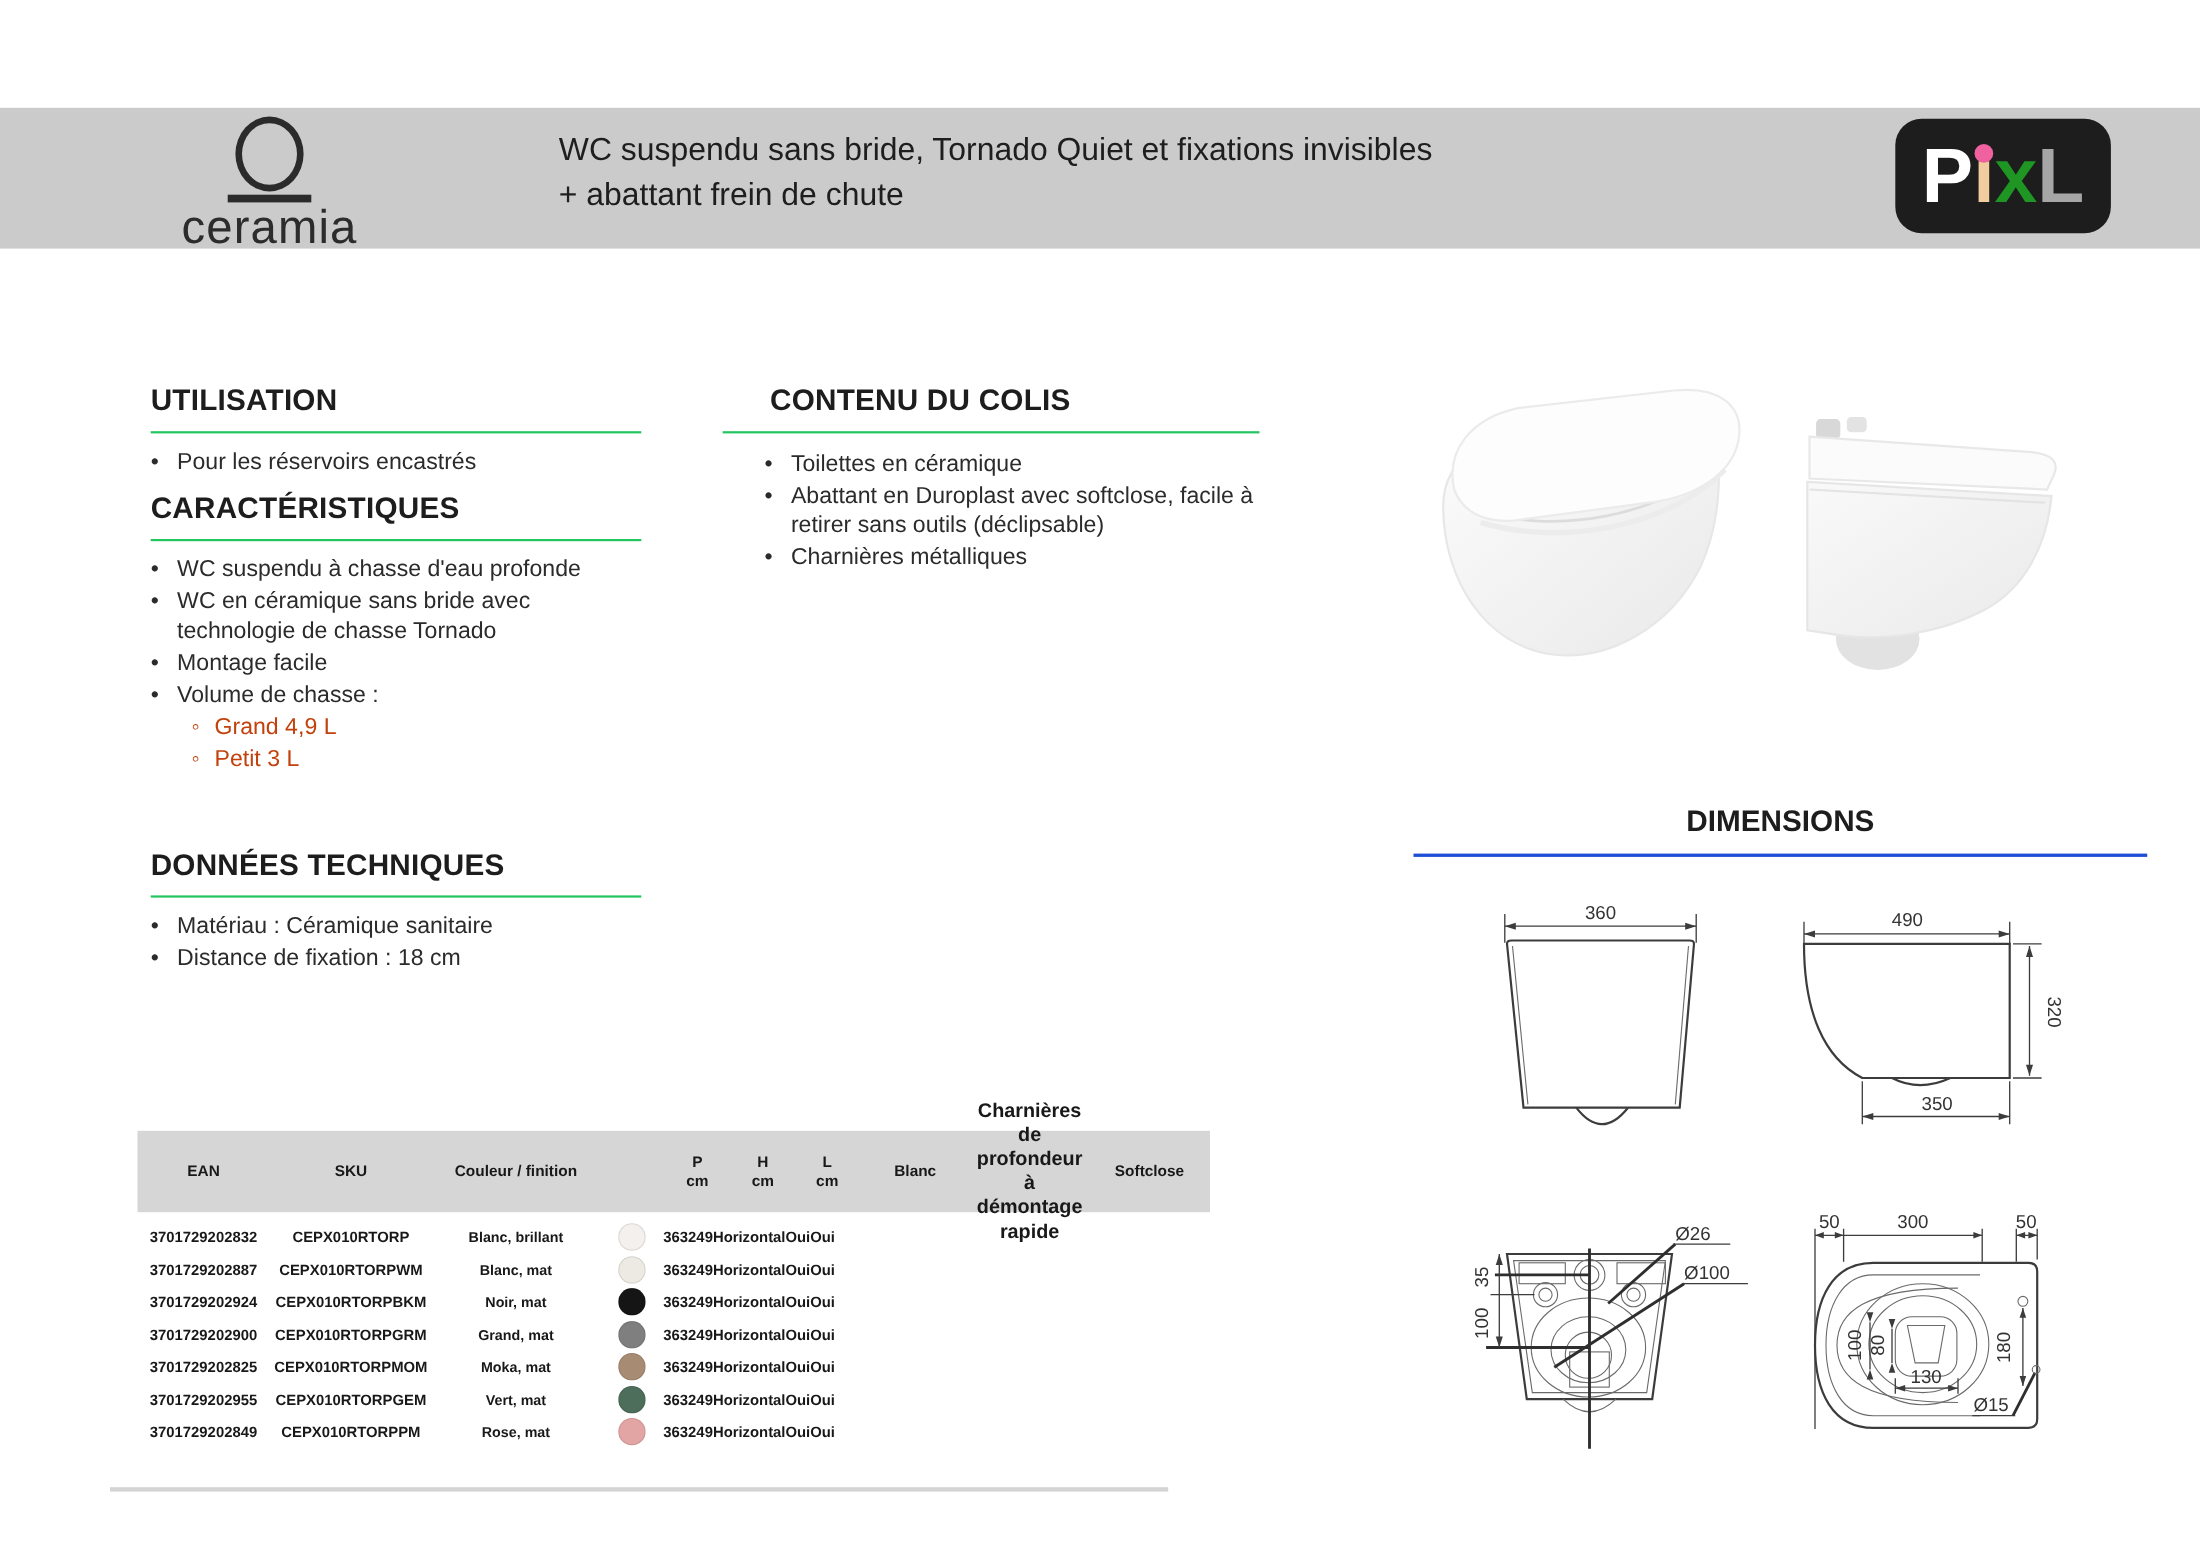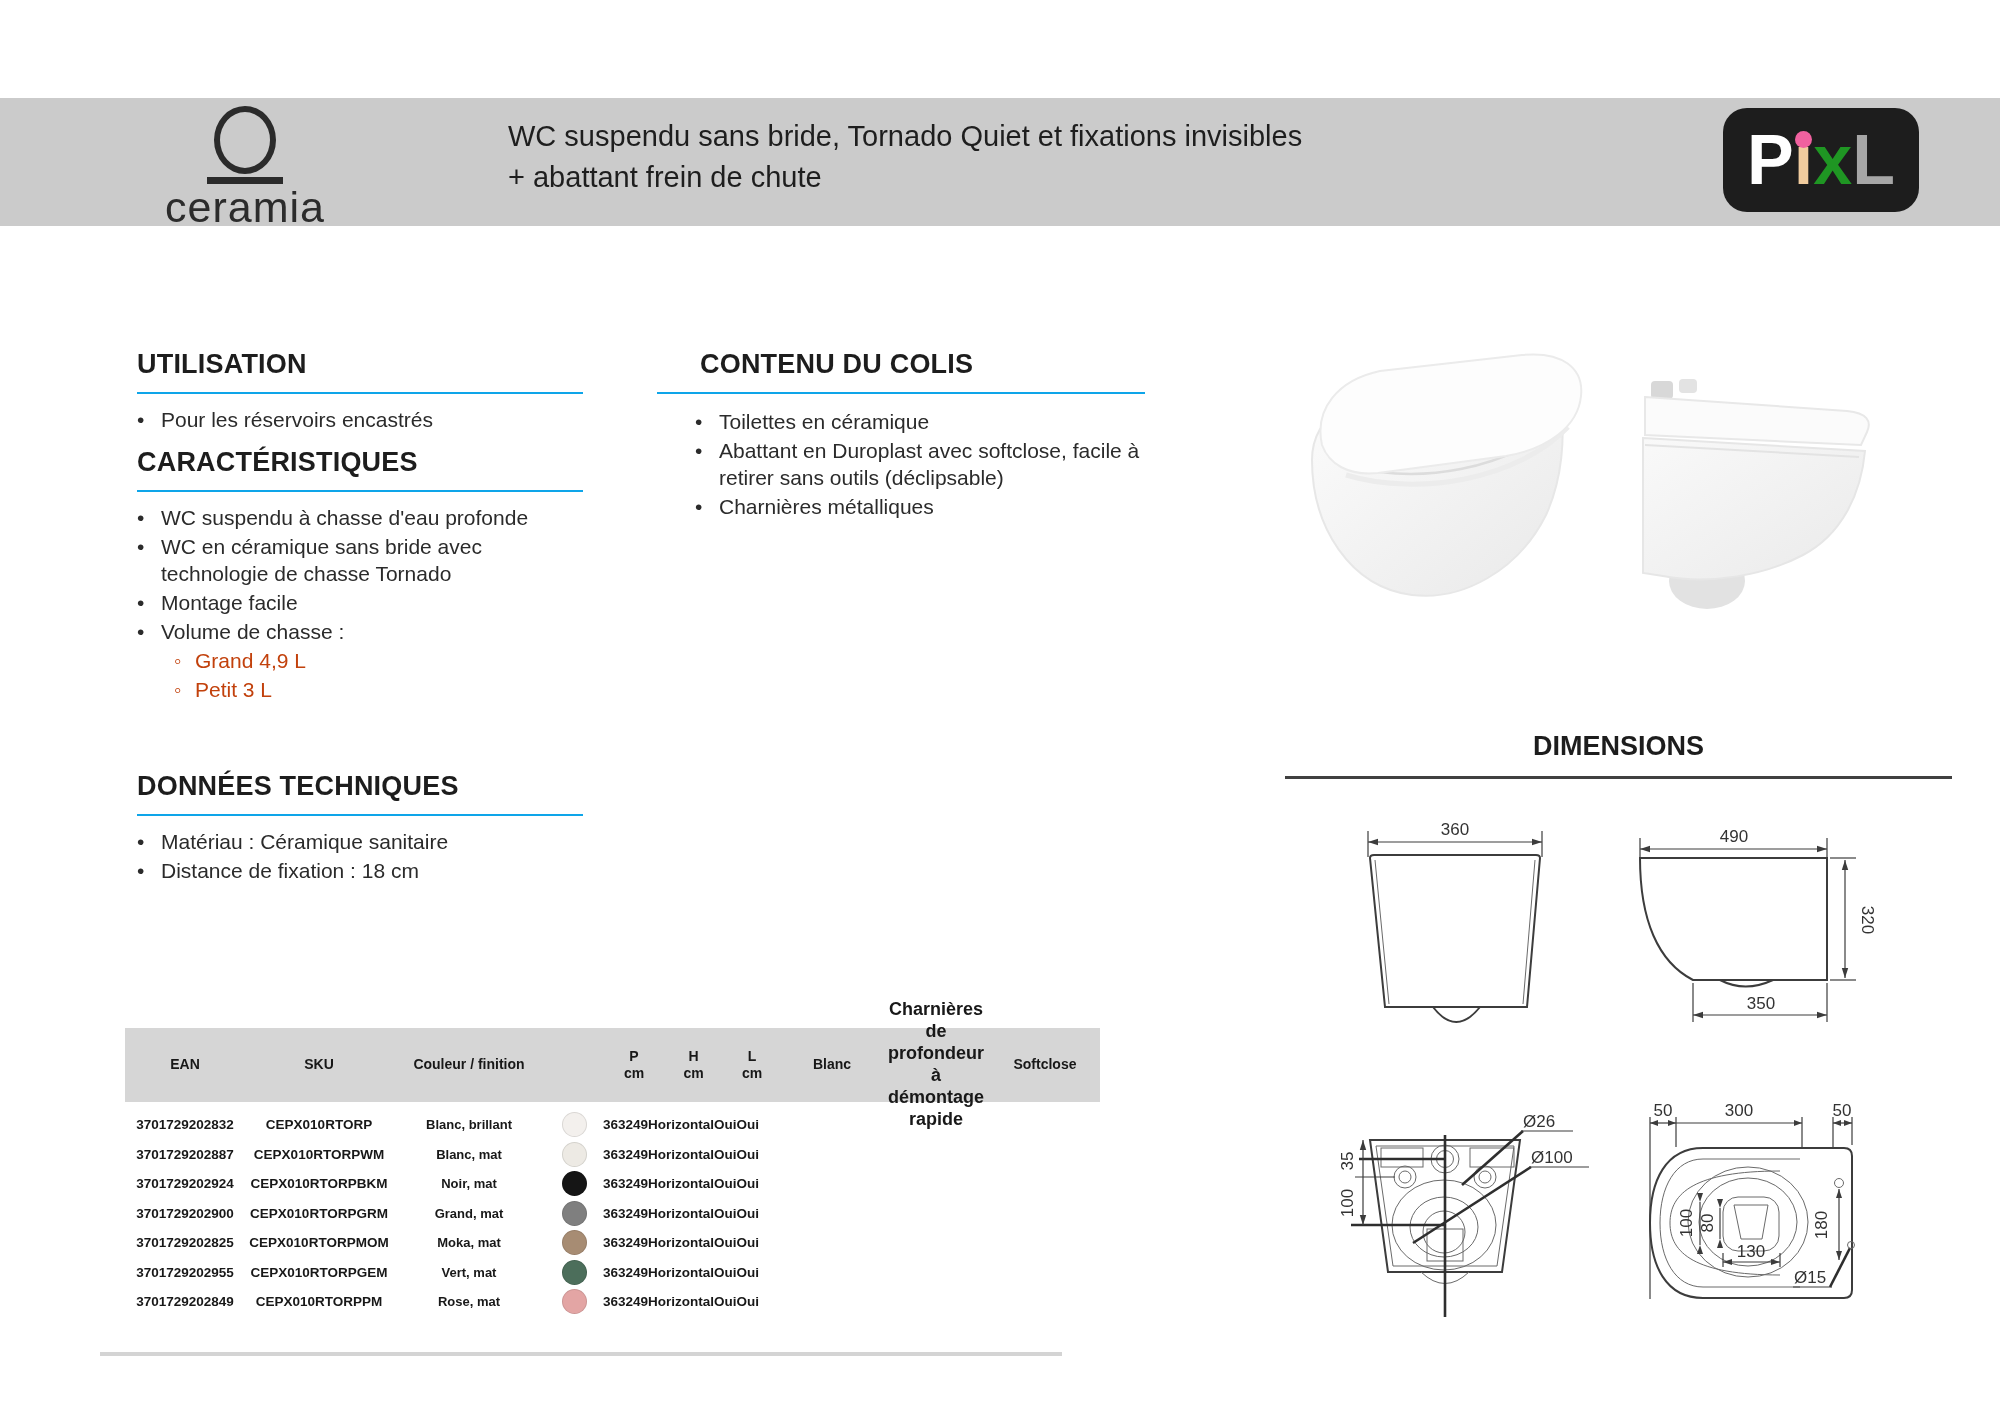--- a/index.html
+++ b/index.html
@@ -15,33 +15,33 @@
   .doc-title{position:absolute;left:508px;top:18px;font-size:29px;line-height:41px;color:#1e1e1e;}
   .pixl{position:absolute;left:1723px;top:10px;width:196px;height:104px;border-radius:24px;
         display:flex;align-items:center;justify-content:center;font-weight:bold;font-size:70px;line-height:1;}
   .pixl span{display:inline-block;}
   .px-iwrap{position:relative;}
   .px-dot{position:absolute;left:1px;top:6px;width:17px;height:17px;border-radius:50%;}
 
   
   .sec{position:absolute;}
   .sec-h{font-size:27px;font-weight:700;letter-spacing:.2px;color:#1d1d1d;
-         padding-bottom:12px;border-bottom:2px solid #0ea5e9;line-height:32px;}
+         padding-bottom:12px;border-bottom:2px solid #22c55e;line-height:32px;}
   ul.blist{list-style:none;margin:0;padding:0;font-size:21px;line-height:27px;color:#2b2b2b;}
   ul.blist li{display:flex;margin-bottom:2px;}
   ul.blist li .mk{width:24px;flex:0 0 24px;}
   ul.blist li .mk::before{content:"•";}
   ul.sublist{list-style:none;margin:0;padding:0 0 0 37px;font-size:21px;line-height:27px;color:#c2410c;}
   ul.sublist li{display:flex;margin-bottom:2px;}
   ul.sublist li .mk{width:21px;flex:0 0 21px;}
   ul.sublist li .mk::before{content:"◦";font-weight:bold;}
 
   
   .dims-h{position:absolute;left:1285px;top:730px;width:667px;text-align:center;
-          font-size:27px;font-weight:700;color:#1d1d1d;padding-bottom:14px;border-bottom:3px solid #404040;line-height:32px;}
+          font-size:27px;font-weight:700;color:#1d1d1d;padding-bottom:14px;border-bottom:3px solid #1d4ed8;line-height:32px;}
   .drw{position:absolute;}
   .drw svg{display:block;}
   .dl{stroke:#3c3c3c;stroke-width:1.2;fill:none;}
   .sh{stroke:#3c3c3c;stroke-width:2;fill:none;}
   .sh-thin{stroke:#6a6a6a;stroke-width:1;fill:none;}
   .thick{stroke:#2e2e2e;stroke-width:2.6;fill:none;}
   .ah{fill:#3c3c3c;stroke:none;}
   .dt{fill:#333;font-size:17px;font-family:"Liberation Sans","DejaVu Sans",sans-serif;}
 
   

